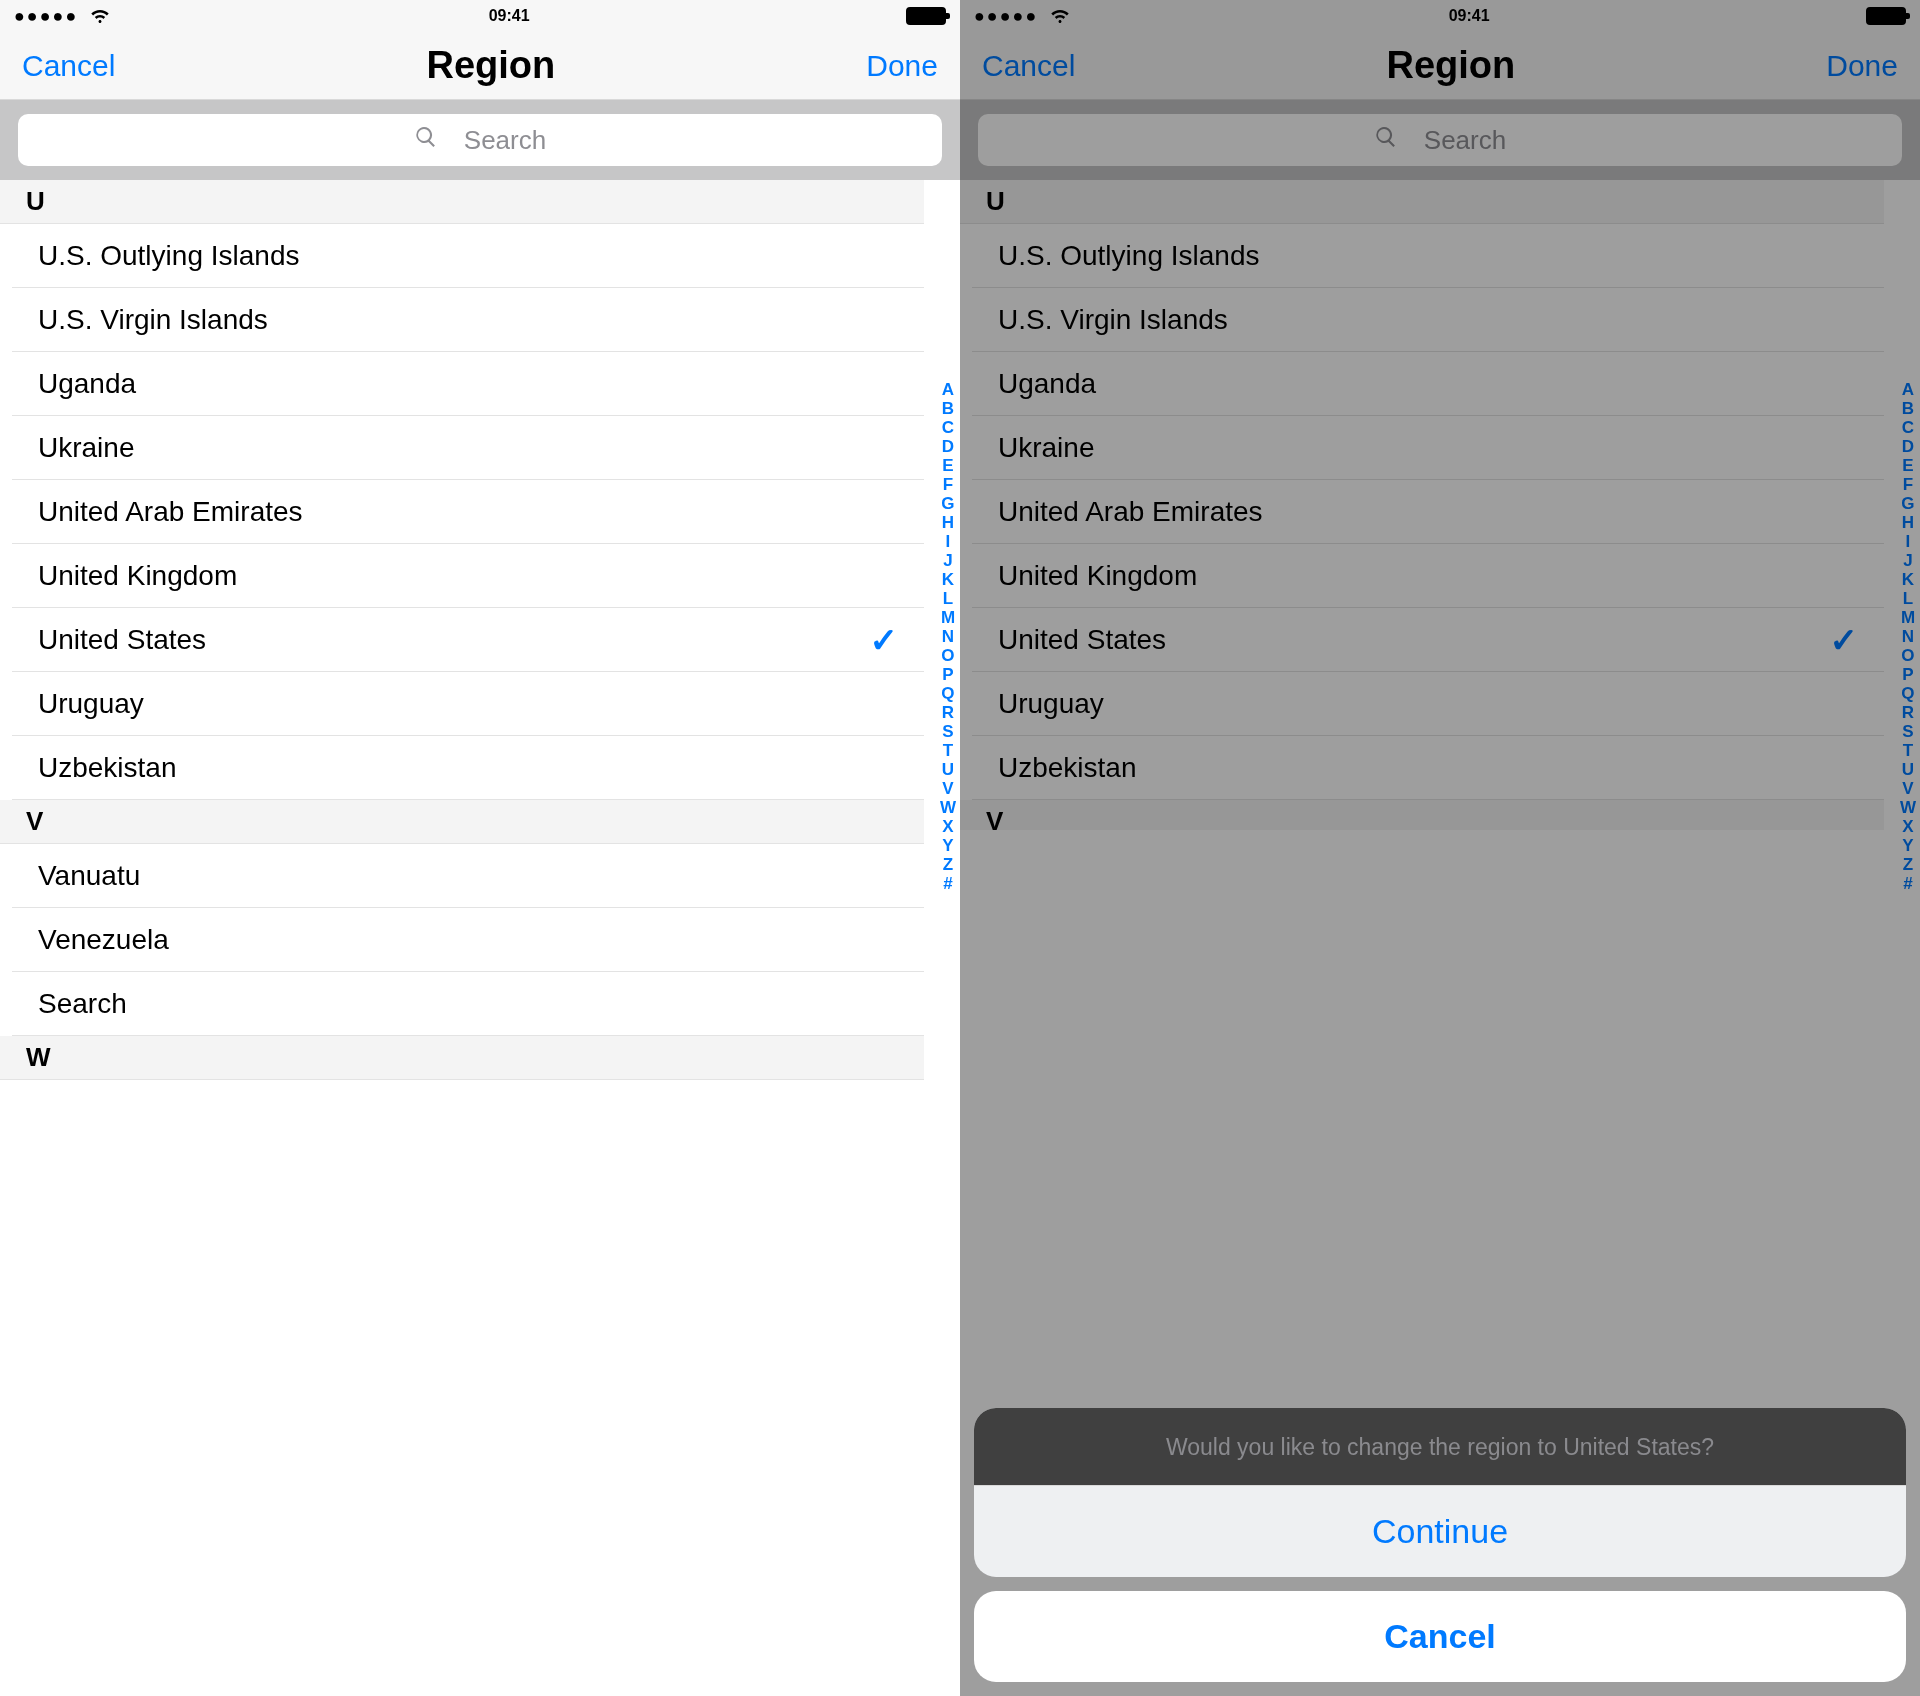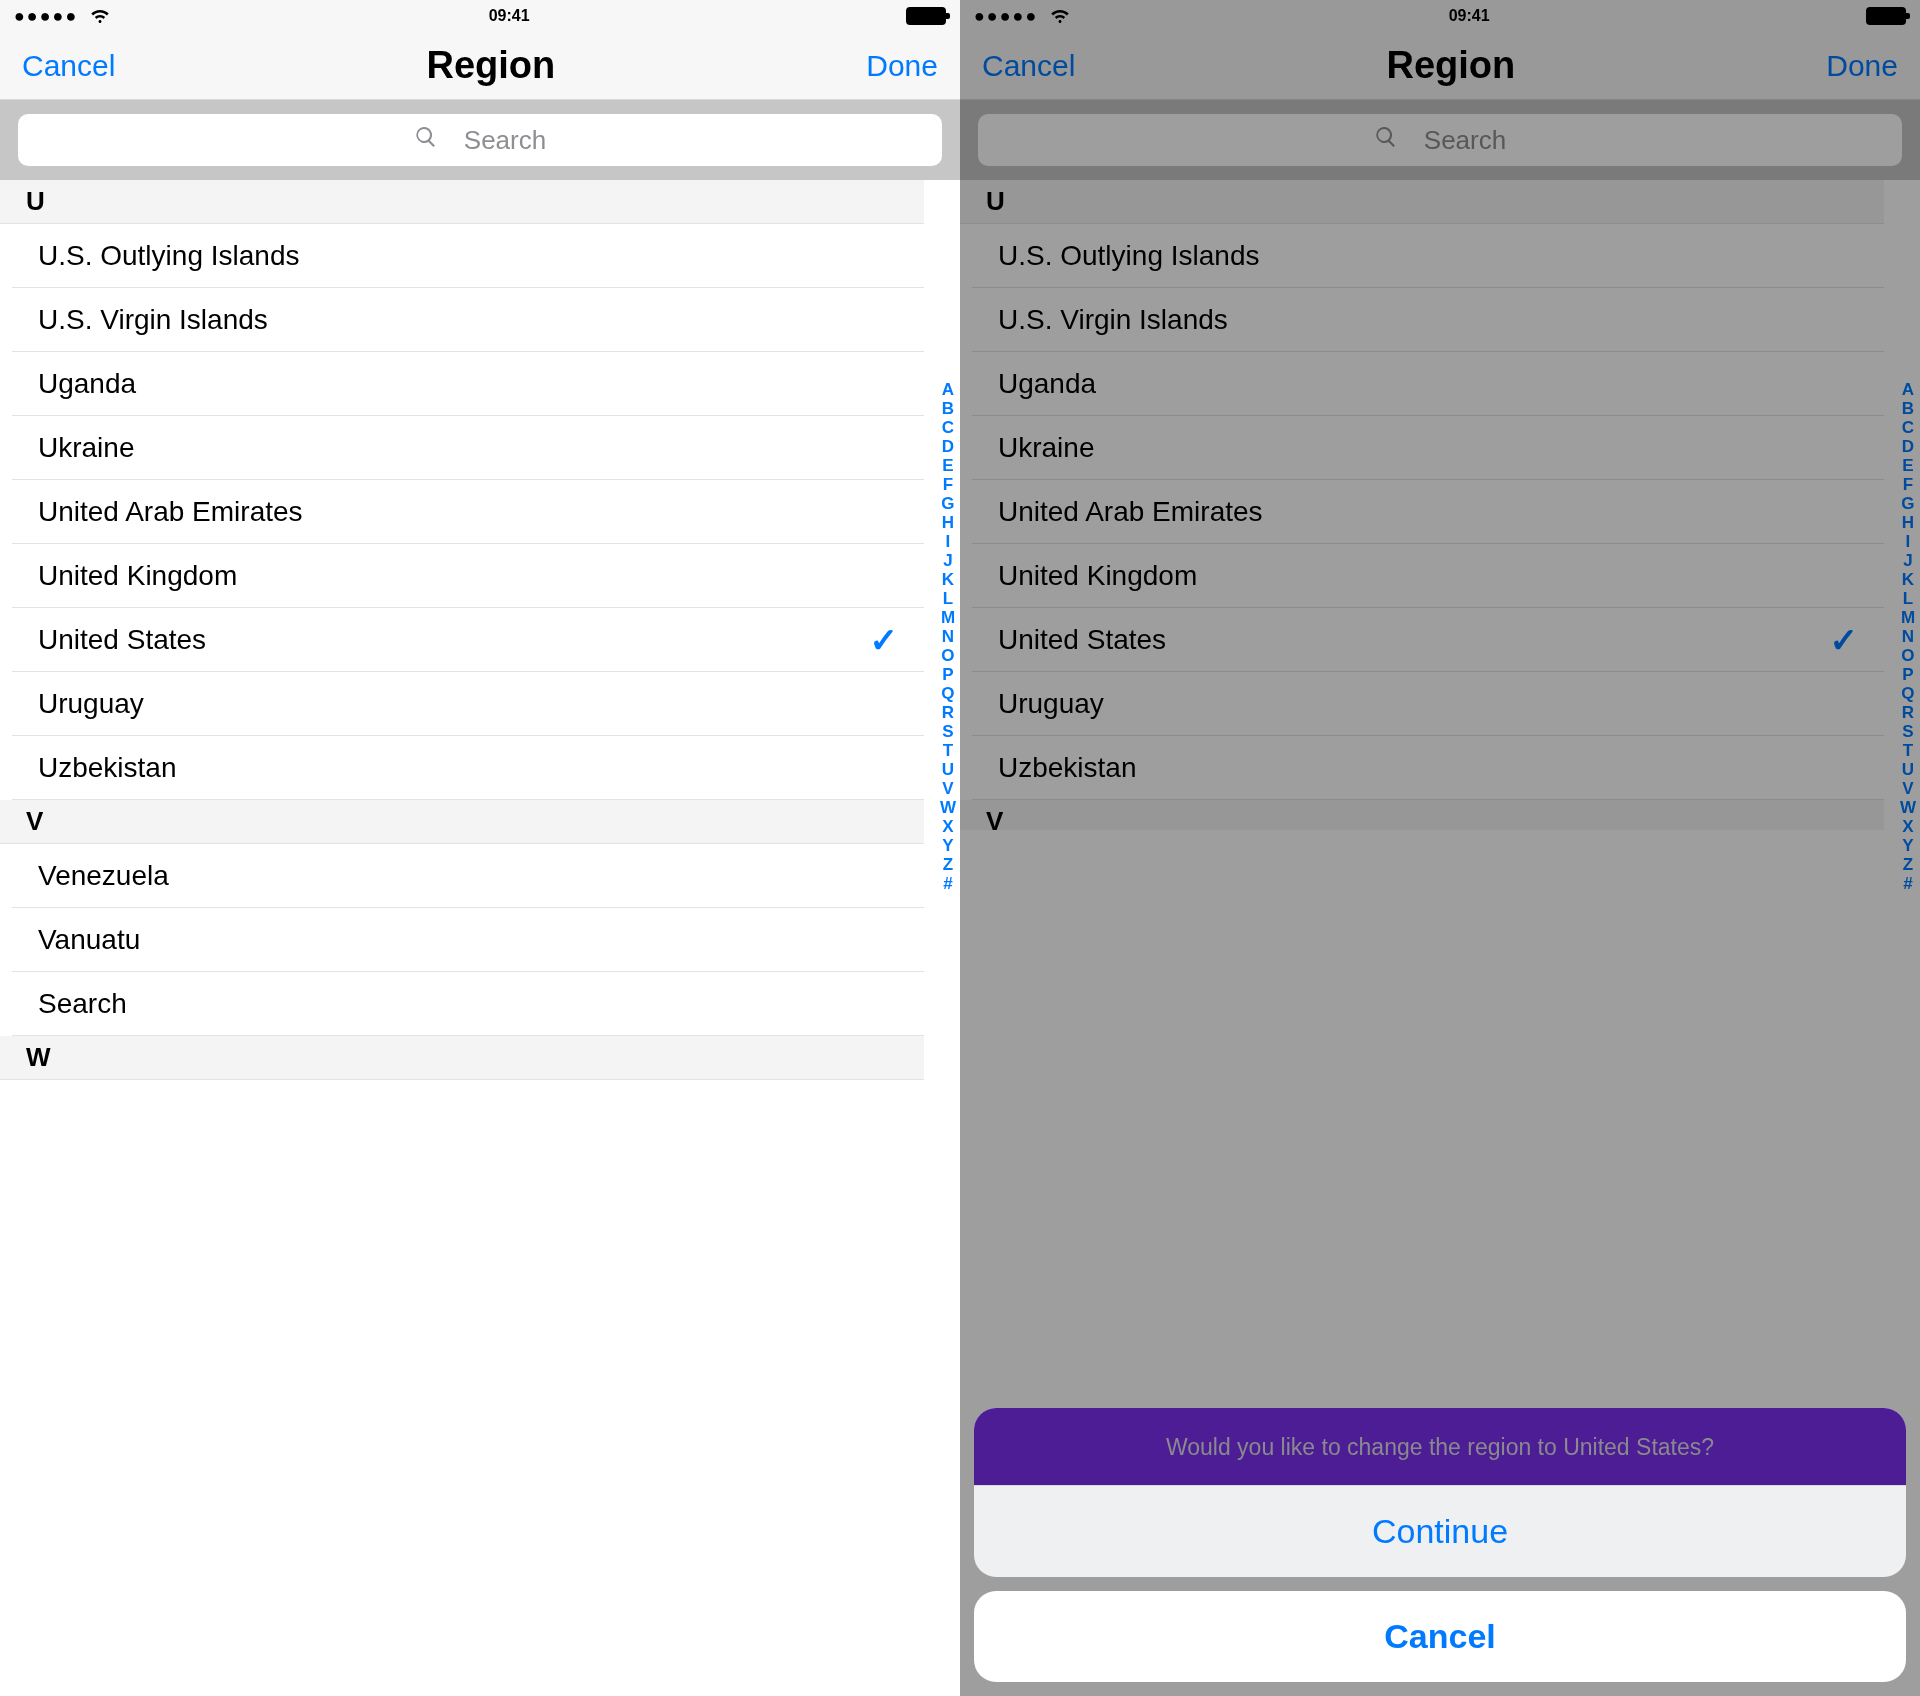--- a/index.html
+++ b/index.html
@@ -132,21 +132,21 @@
     background: #eef0f2;
     border-radius: 22px;
     overflow:hidden;
   }
   .sheet-msg {
     color:#8a8a8e;
     font-size: 23px;
     text-align:center;
     padding: 26px 30px 24px;
     border-bottom:1px solid #d9d9d9;
-    background:#4c1d95;
+    background:#404040;
   }
   .sheet-btn {
     text-align:center;
     color:#007aff;
     font-size: 34px;
     padding: 26px 17px;
   }
   .sheet-cancel {
     background:#fff;
     border-radius: 22px;
@@ -229,24 +229,24 @@
     </div>
     <div class="row">
         <span>Uruguay</span>
       </div>
     <div class="row">
         <span>Uzbekistan</span>
       </div>
 
     <div class="section-header">V</div>
     <div class="row">
+        <span>Vanuatu</span>
+      </div>
+    <div class="row">
         <span>Venezuela</span>
-      </div>
-    <div class="row">
-        <span>Vanuatu</span>
       </div>
     <div class="row">
         <span>Search</span>
       </div>
 
     <div class="section-header">W</div>
 
     <div class="index-bar" id="index-left">
         <span>A</span>
         <span>B</span>

